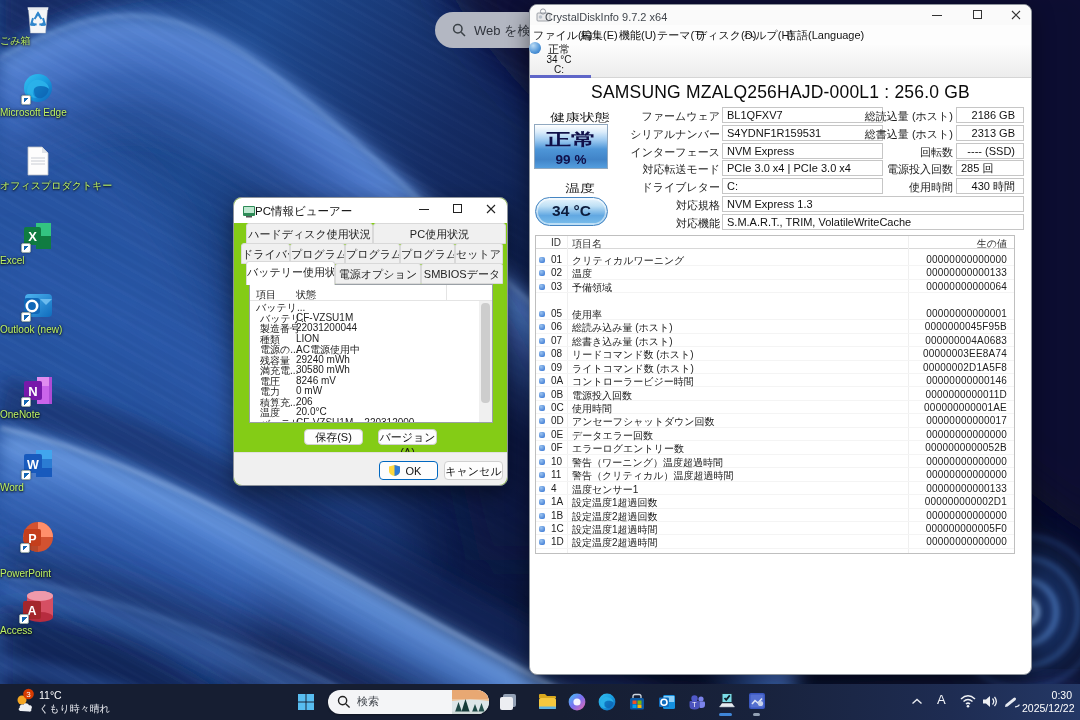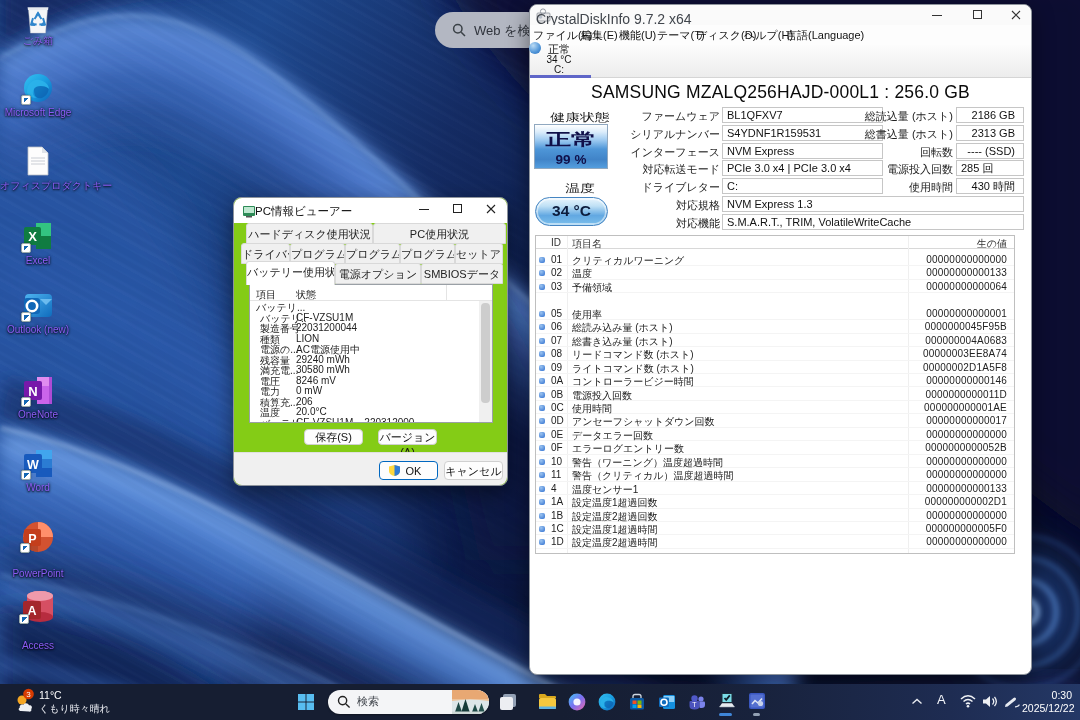--- a/index.html
+++ b/index.html
@@ -2,21 +2,21 @@
 <html><head><meta charset="utf-8">
 <style>
 *{margin:0;padding:0;box-sizing:border-box}
 html,body{width:1080px;height:720px;overflow:hidden}
 body{font-family:"Liberation Sans",sans-serif;position:relative;background:#0c1433}
 .abs{position:absolute}
 
 #wall{left:0;top:0;width:1080px;height:720px}
 #streaks{left:0;top:0;width:1080px;height:720px;background:repeating-linear-gradient(29deg,rgba(200,220,255,.025) 0 2px,rgba(0,0,30,.018) 4px 7px,rgba(200,220,255,.015) 9px 10px,rgba(0,0,20,.014) 12px 17px,rgba(200,220,255,.01) 18px 19px,rgba(0,0,0,0) 20px 24px);-webkit-mask-image:linear-gradient(100deg,#000 0 36%,transparent 54%)}
 
-.dico{position:absolute;width:76px;text-align:center;color:#8b5cf6}
+.dico{position:absolute;width:76px;color:#bef264}
 .dico .lbl{font-size:10px;white-space:nowrap;text-shadow:0 1px 2px rgba(0,0,0,.9),0 0 3px rgba(0,0,0,.8);margin-top:4px;line-height:11px}
 .dico .ic{position:relative;margin:0 auto;width:30px;height:30px}
 .sarrow{position:absolute;left:-2px;bottom:-2px;width:10px;height:10px;background:#fff;border-radius:2px;border:1px solid #9aa;box-shadow:0 0 2px rgba(0,0,0,.4)}
 .sarrow:after{content:"";position:absolute;left:2px;top:2px;width:5px;height:5px;background:
 linear-gradient(135deg,#1567b3 0 50%,transparent 50%);clip-path:polygon(0 0,100% 0,100% 100%,0 100%);}
 
 #taskbar{left:0;top:684px;width:1080px;height:36px;background:linear-gradient(90deg,#161e32 0%,#161e32 52%,#18223c 70%,#1e2c52 88%,#243866 100%);color:#fff}
 
 .win{position:absolute;background:#fff;border:1px solid #8e949c;border-radius:8px;box-shadow:0 8px 22px rgba(0,0,0,.45)}
 
@@ -249,21 +249,21 @@
   <svg width="34" height="36" viewBox="0 0 34 36">
         <ellipse cx="19" cy="7" rx="13" ry="5" fill="#e08095"></ellipse>
         <path d="M6 7 L32 7 L32 28 L6 28 Z" fill="#d64f63"></path>
         <ellipse cx="19" cy="28" rx="13" ry="5" fill="#b72c3f"></ellipse>
         <ellipse cx="19" cy="7" rx="13" ry="5" fill="#ef9aab"></ellipse>
         <rect x="2" y="12" width="18" height="18" rx="2" fill="#a4262c"></rect>
         <text x="11" y="26" font-size="12.5" font-weight="bold" fill="#fff" text-anchor="middle" font-family="Liberation Sans">A</text>
       </svg>
   <div class="sarrow" style="bottom:1px"></div>
  </div>
- <div class="lbl" style="margin-top:15px">Access</div>
+ <div class="lbl" style="margin-top:0px">Access</div>
 </div>
 
 <div id="dlg" class="win">
 
  <div class="abs" style="left:0;top:0;right:0;height:25px;background:#fff;border-radius:8px 8px 0 0"></div>
  <svg class="abs" style="left:8px;top:6px" width="14" height="14" viewBox="0 0 14 14">
       <rect x="1" y="2" width="12" height="10" rx="1" fill="#2e8b57"></rect>
       <rect x="2" y="3" width="10" height="6" fill="#bfe8d0"></rect>
       <rect x="4" y="12" width="6" height="1.5" fill="#555"></rect>
     </svg>
@@ -330,21 +330,21 @@
  <div class="btn" style="left:210px;top:263px;width:59px;height:19px;line-height:18px">キャンセル</div>
 </div>
 
 <div id="cdi" class="win">
  <div class="tb"></div>
  <svg class="abs" style="left:6px;top:3px" width="15" height="15" viewBox="0 0 15 15">
       <rect x="1" y="5" width="13" height="8" rx="1" fill="#e8e8ea" stroke="#8a8f98" stroke-width=".8"></rect>
       <circle cx="7" cy="3.5" r="2.6" fill="none" stroke="#8a8f98" stroke-width=".9"></circle>
       <circle cx="4.5" cy="9" r="1.8" fill="#b9c0ca"></circle>
     </svg>
- <div class="abs" style="left:6px;top:6px;font-size:14px;color:#41464d">CrystalDiskInfo 9.7.2 x64</div>
+ <div class="abs" style="left:15px;top:6px;font-size:11px;color:#41464d">CrystalDiskInfo 9.7.2 x64</div>
  <div class="abs" style="left:402px;top:10px;width:10px;height:1.2px;background:#333"></div>
  <div class="abs" style="left:443px;top:5px;width:9px;height:9px;border:1.1px solid #333"></div>
  <svg class="abs" style="left:481px;top:5px" width="10" height="10" viewBox="0 0 10 10">
       <path d="M1 1 L9 9 M9 1 L1 9" stroke="#333" stroke-width="1.1"></path>
     </svg>
  <div class="menu">
   <span style="left:3px">ファイル(F)</span>
       <span style="left:51px">編集(E)</span>
       <span style="left:89px">機能(U)</span>
   <span style="left:127px">テーマ(T)</span>

